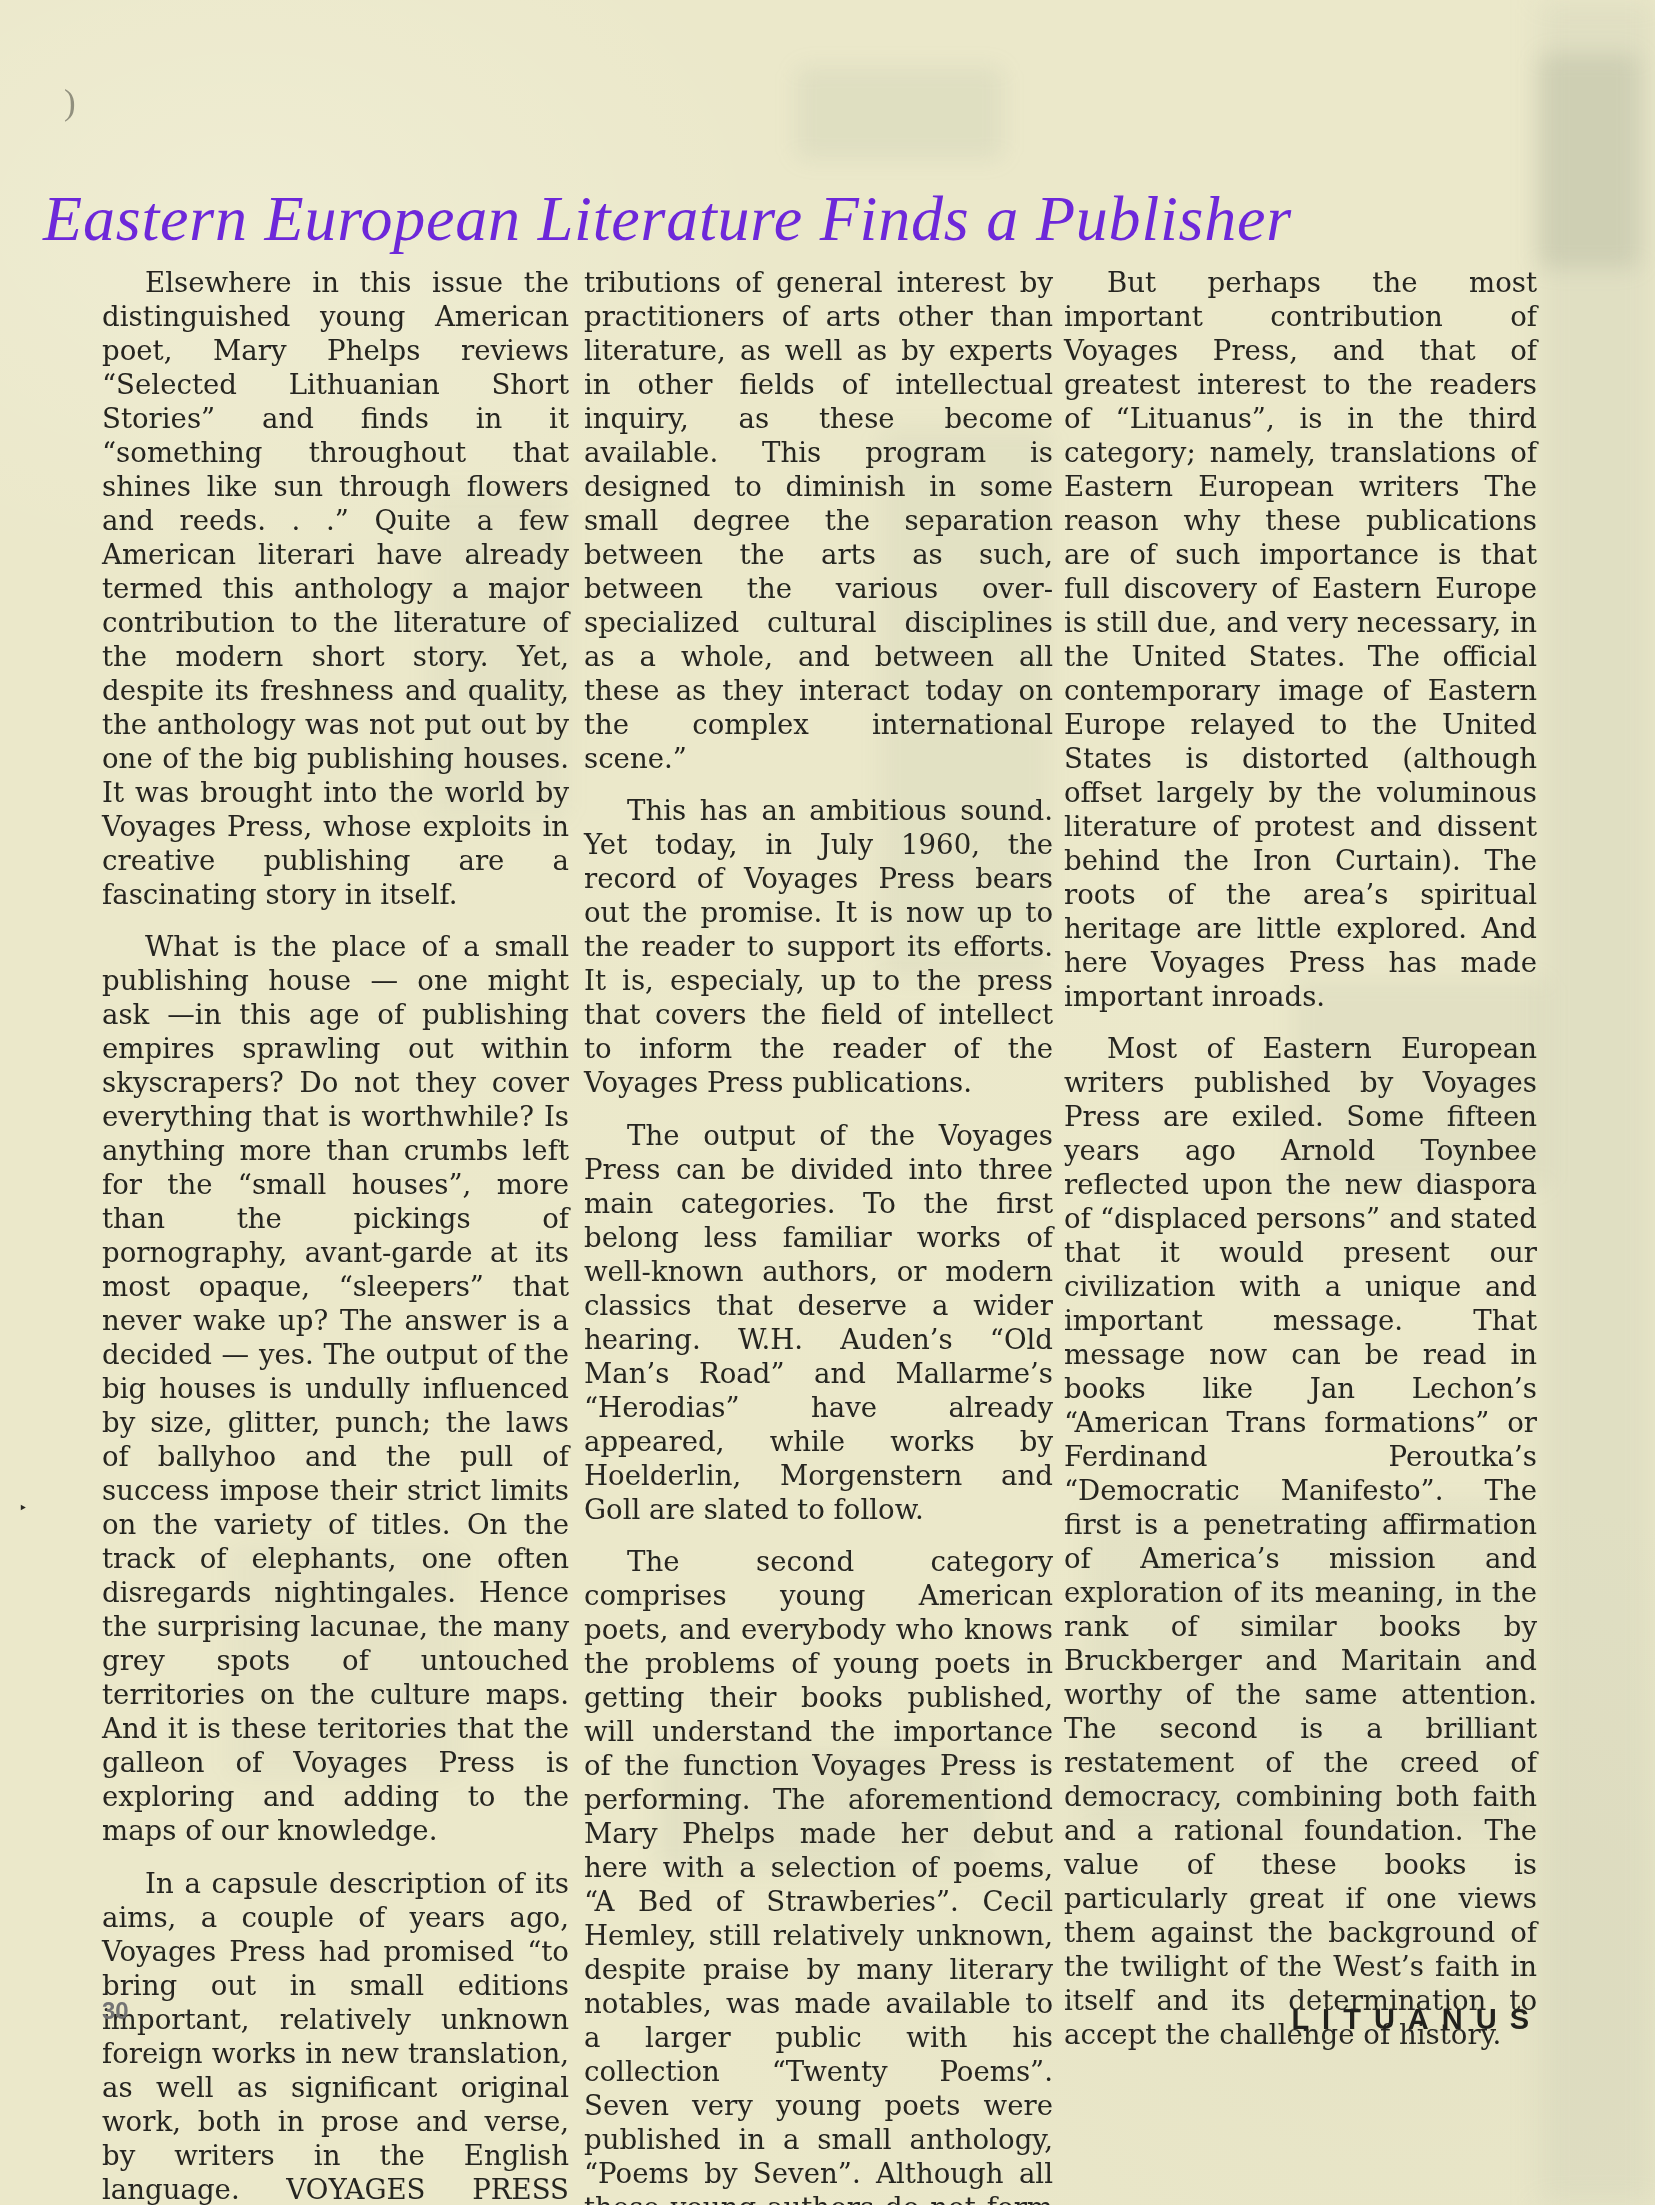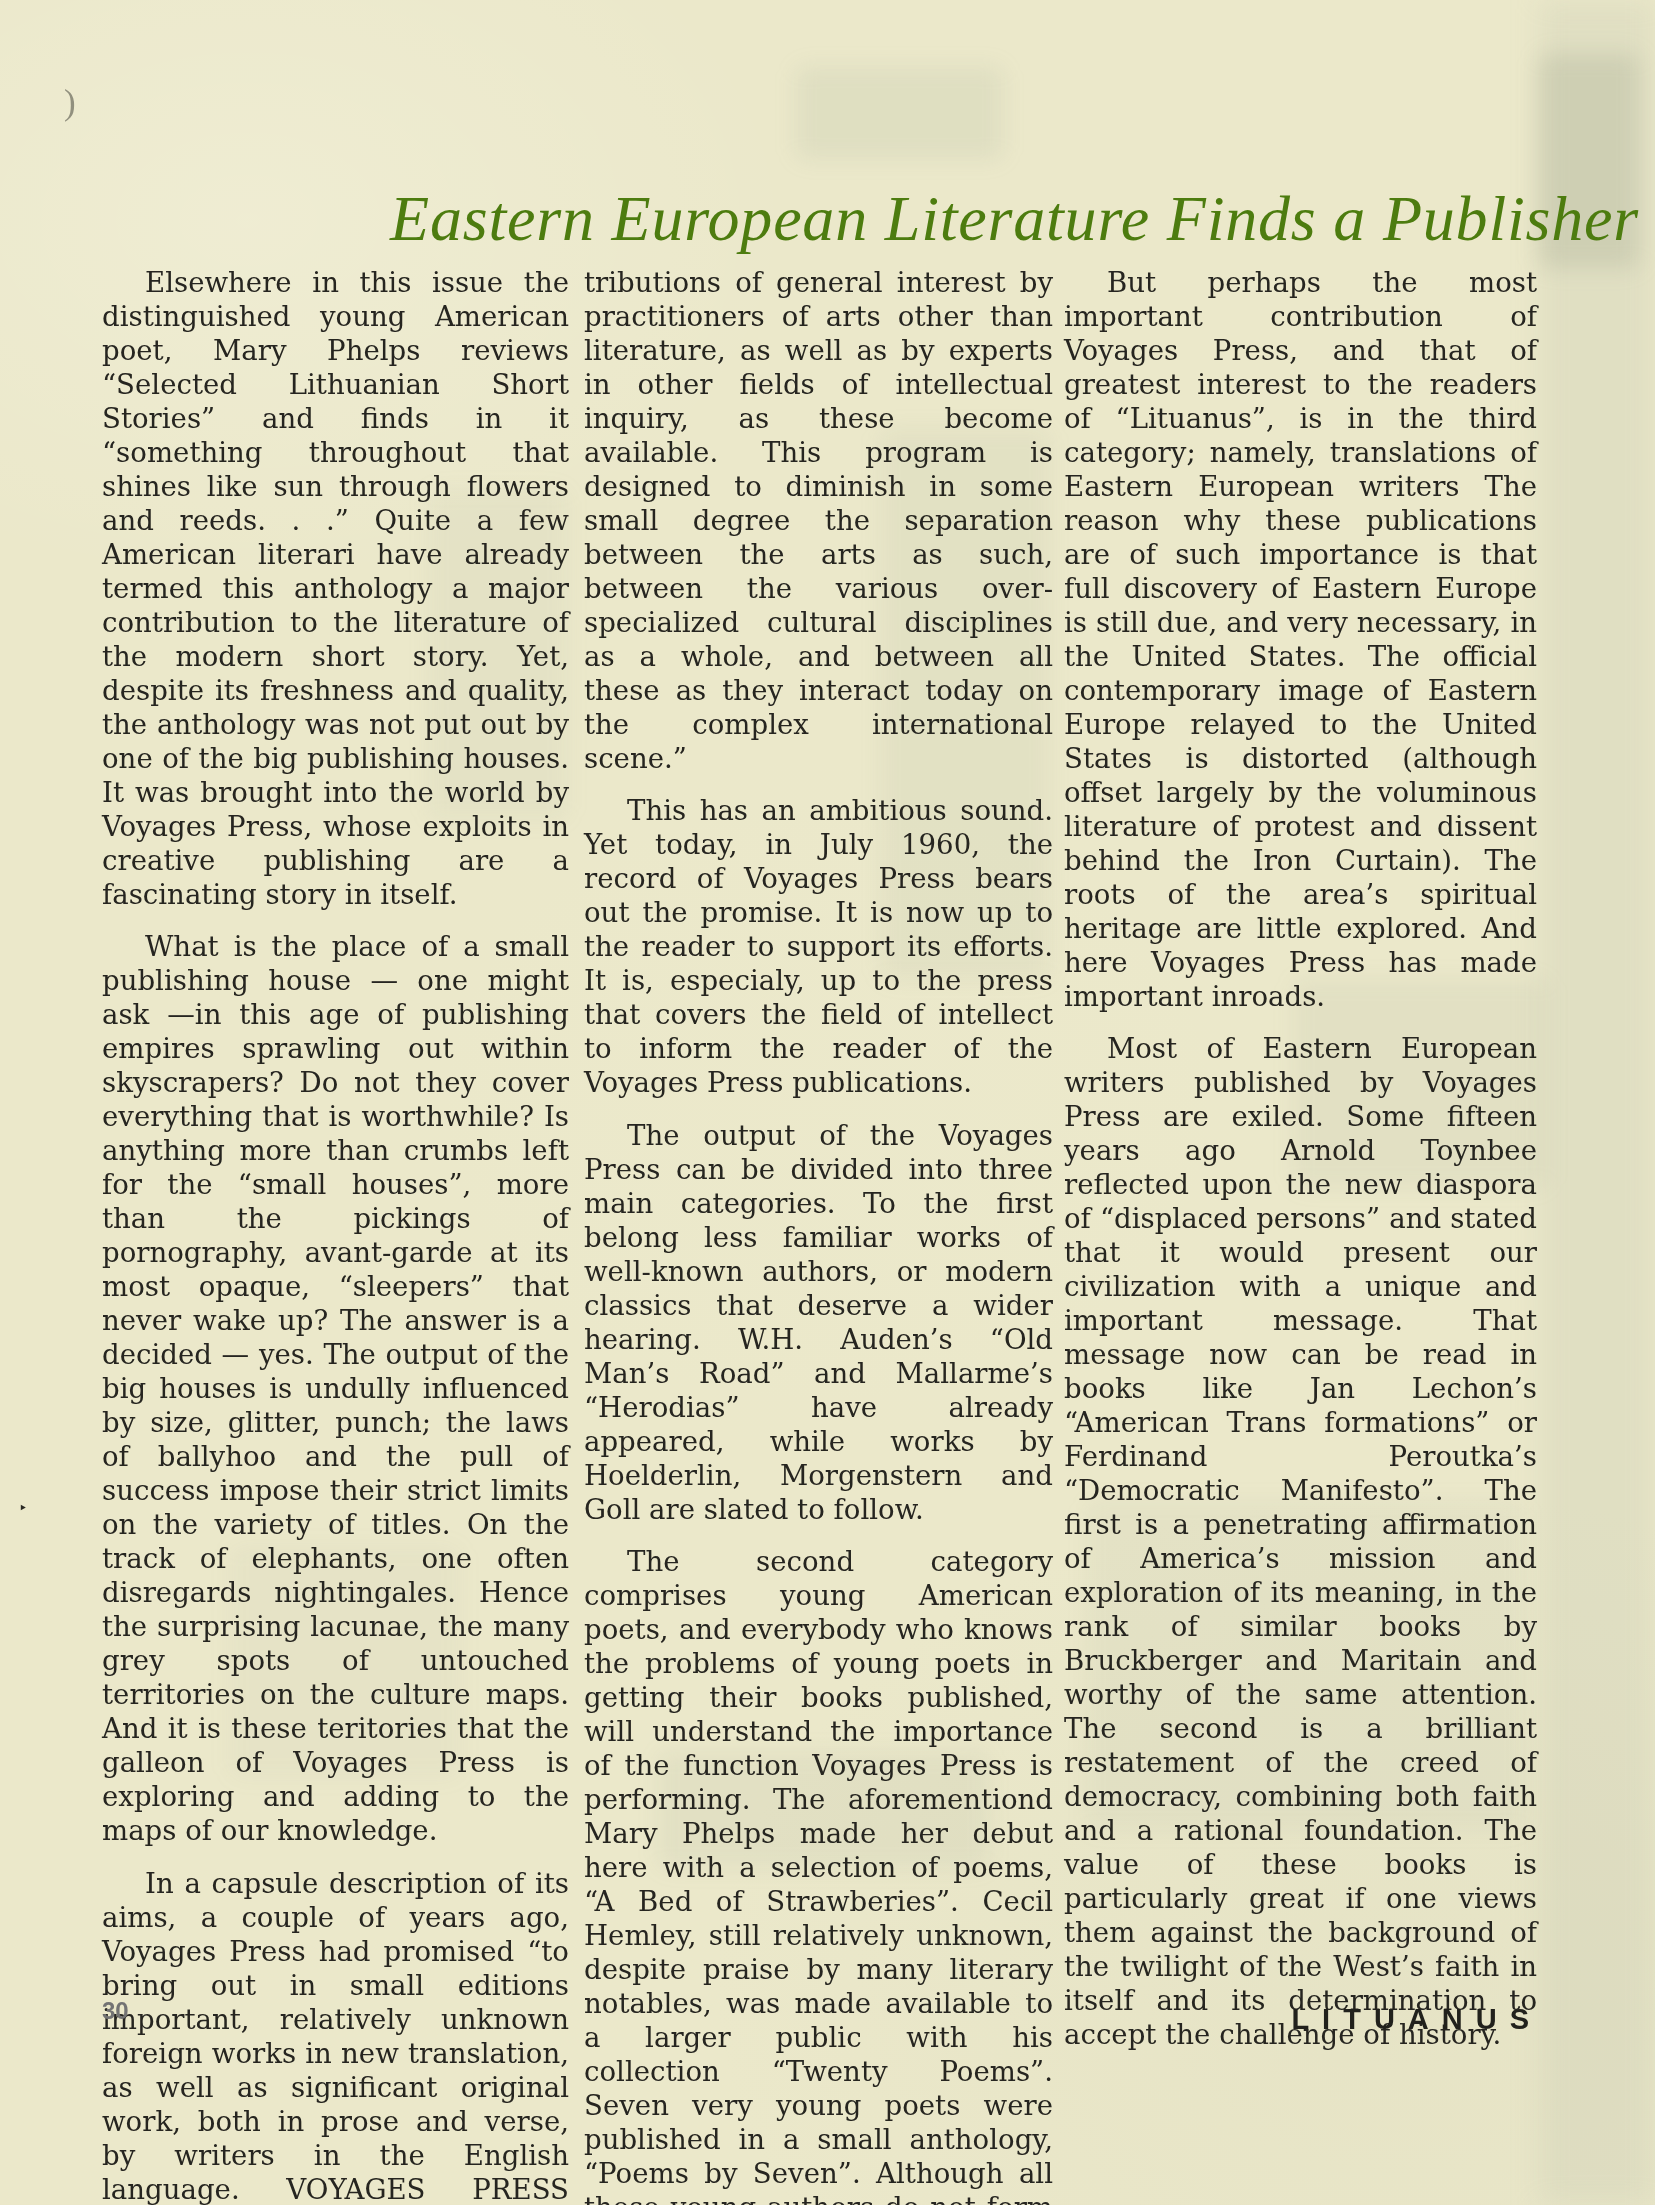--- a/index.html
+++ b/index.html
@@ -32,28 +32,28 @@
     position: absolute;
     top: 0; right: 0;
     width: 115px; height: 2205px;
     background: rgba(185,192,168,0.22);
     filter: blur(13.8px);
     pointer-events: none;
   }
   .title {
     position: absolute;
     top: 139px;
-    left: 31px;
+    left: 43px;
     width: 1608px;
-    text-align: right;
+    text-align: left;
     font-family: "Liberation Serif", serif;
     font-style: italic;
     font-size: 64px;
     font-weight: 500;
-    color: #4d7c0f;
+    color: #6d28d9;
     letter-spacing: 0.8px;
     white-space: nowrap;
   }
   .col {
     position: absolute;
     top: 266px;
     font-size: 27.6px;
     line-height: 34px;
     color: #262520;
     text-align: justify;

